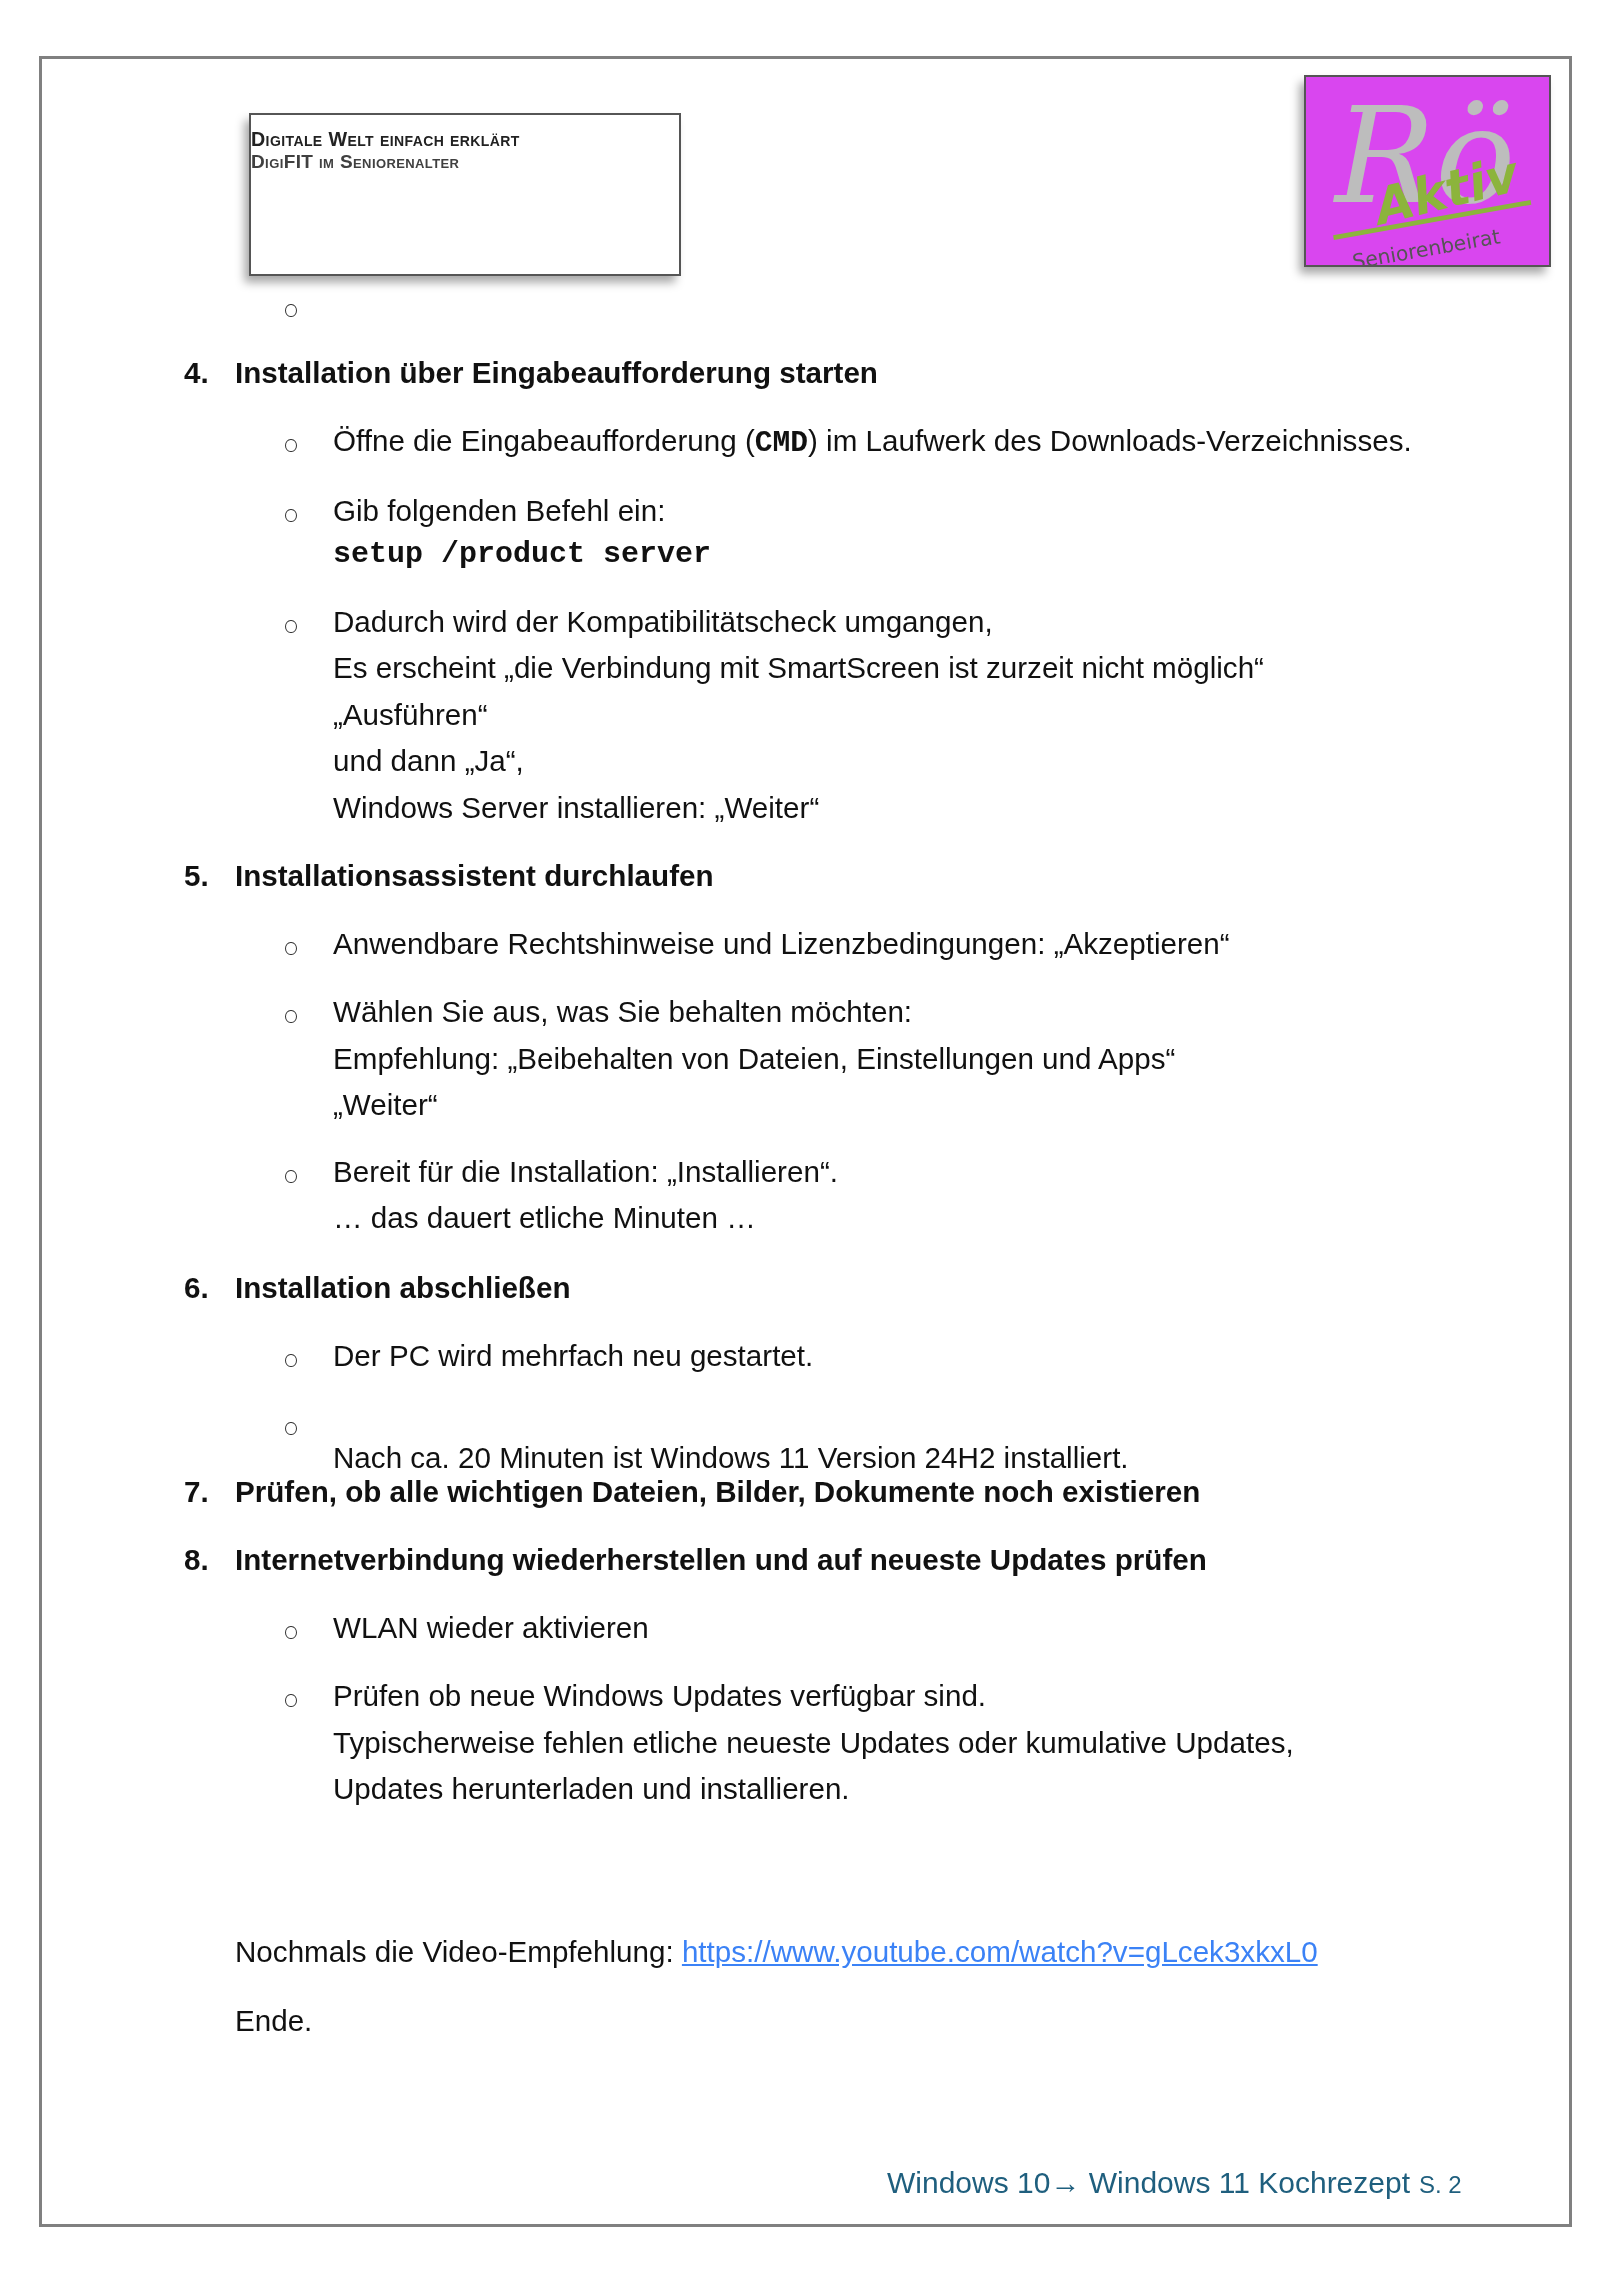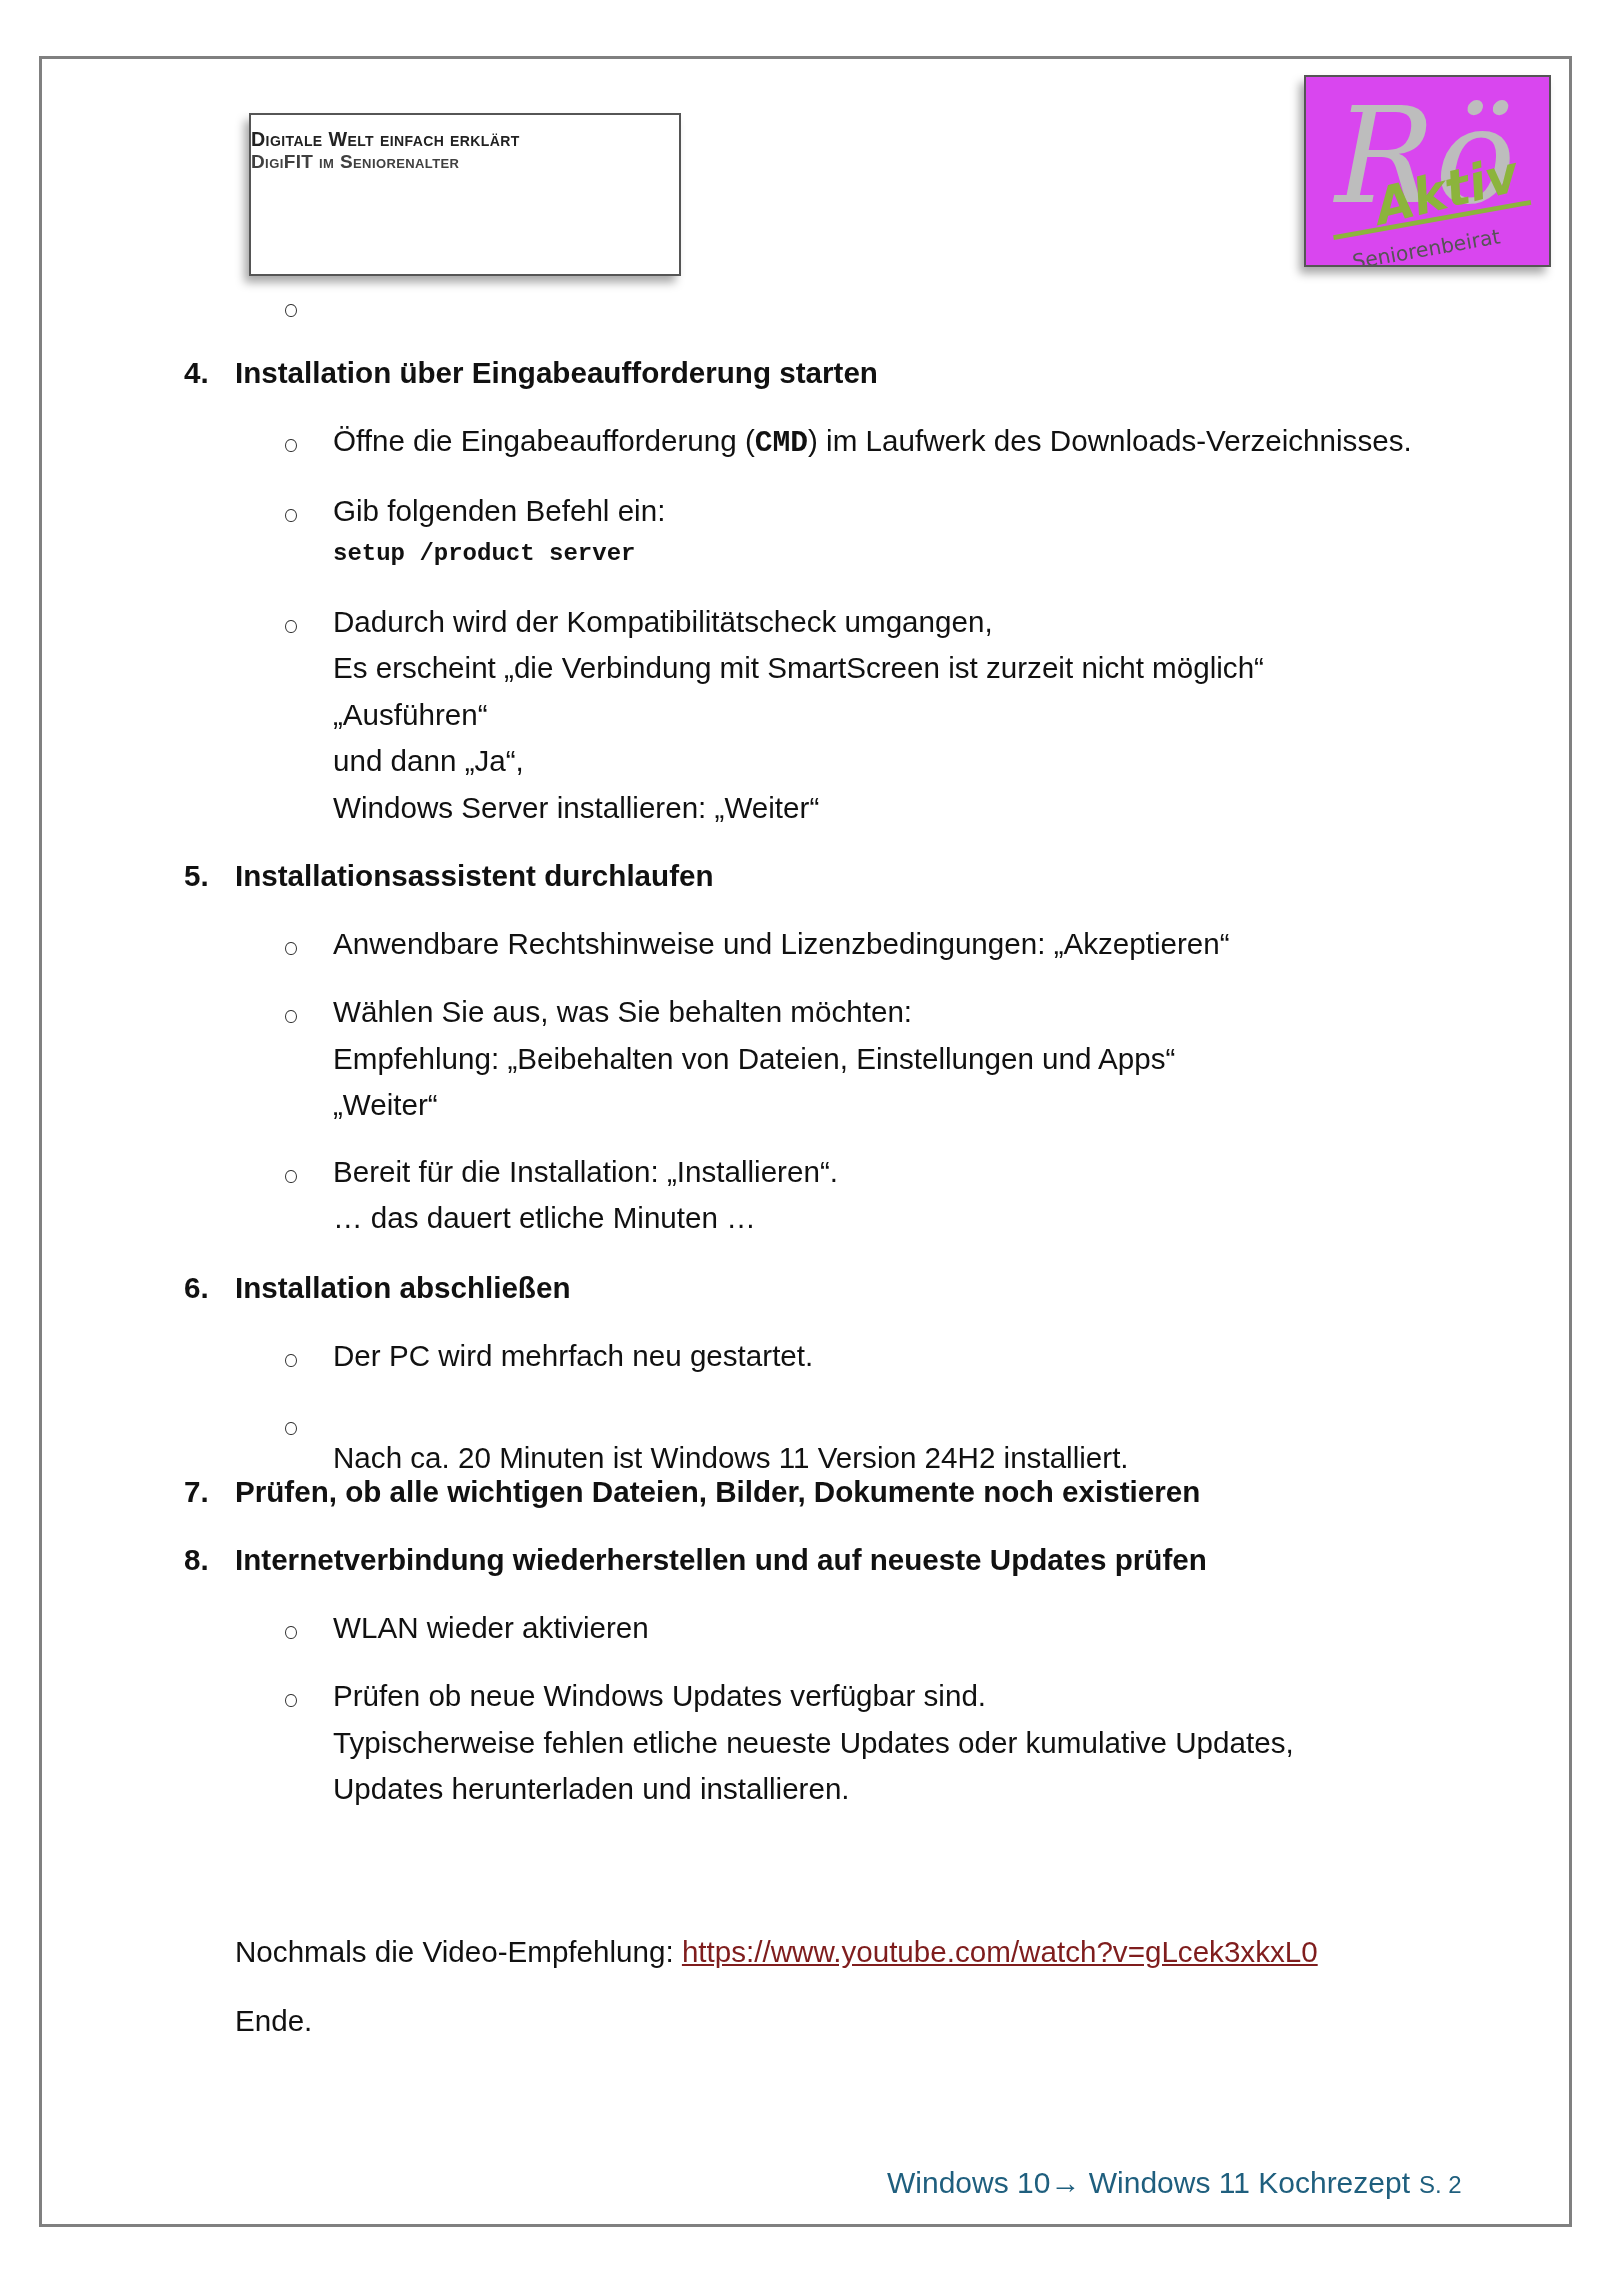--- a/index.html
+++ b/index.html
@@ -18,22 +18,22 @@
                 border:2.7px solid #555; background:#d946ef; box-sizing:border-box;
                 box-shadow:-5.4px 7.2px 9px rgba(0,0,0,0.35); overflow:hidden; }
   .logo-aktiv svg { width:100%; height:100%; }
   
   .content { position:absolute; left:0; top:0; width:100%; }
   .line { position:absolute; font-size:29.6px; line-height:36px; white-space:nowrap; color:#111; }
   .num { position:absolute; font-size:29.6px; line-height:36px; color:#111; }
   .heading { font-weight:bold; }
   .bullet { position:absolute; width:11.6px; height:13.4px; border:1.8px solid #333; border-radius:50%; box-sizing:border-box; }
   .mono { font-family:"Liberation Mono", monospace; font-weight:bold; }
-  .cmd { font-size:24px; }
-  .link { color:#7f1d1d; text-decoration:underline; }
+  .cmd { font-size:30px; }
+  .link { color:#3b82f6; text-decoration:underline; }
   .footer { position:absolute; left:887px; top:2166px; font-size:30px; color:#1f5f7e; white-space:nowrap; }
   .footer .pg { font-size:24px; margin-left:9px; }
 </style>
 </head>
 <body>
 
 <div class="page-border"></div>
 
 <div class="logo-digifit">
   <div class="l-top">Digitale Welt einfach erklärt</div>

